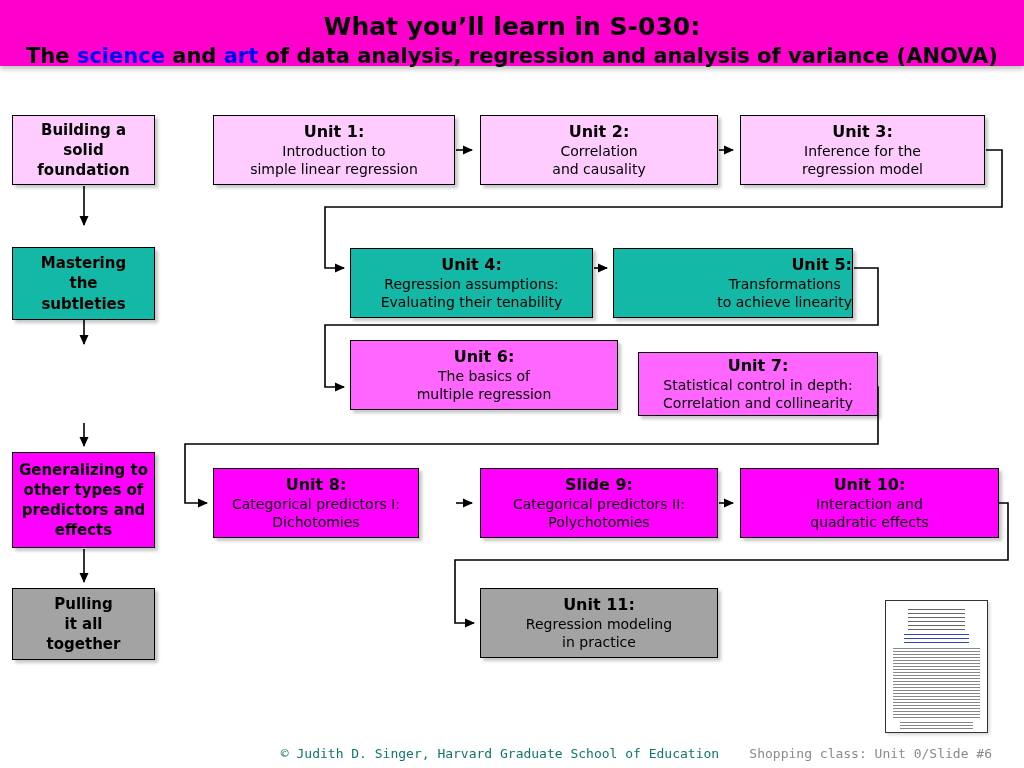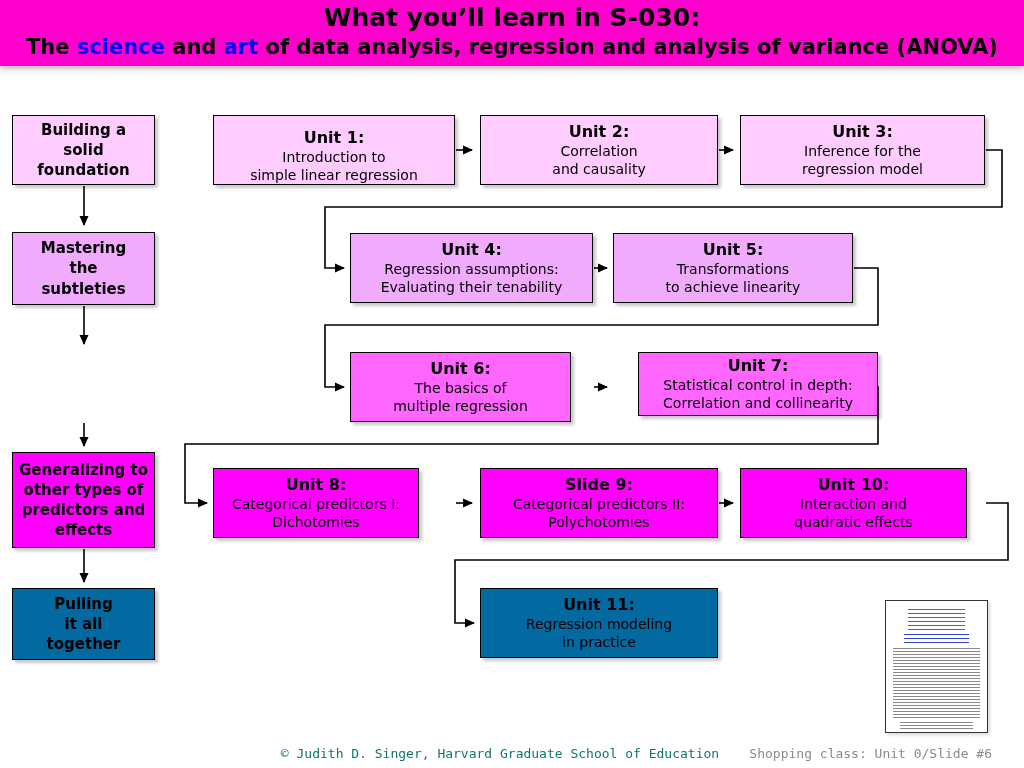--- a/index.html
+++ b/index.html
@@ -2,21 +2,21 @@
 <html><head>
 <meta charset="utf-8">
 <style>
   html,body { margin:0; padding:0; background:#fff; }
   body { width:1024px; height:768px; font-family:"DejaVu Sans","Liberation Sans",sans-serif; color:#000; }
   .slide { position:relative; width:1024px; height:768px; background:#fff; overflow:hidden; }
 
   
   .titlebar { position:absolute; left:0; top:0; width:1024px; height:66px; background:#ff00cc;
               text-align:center; box-shadow:0 3px 5px rgba(0,0,0,0.25); }
-  .titlebar .t1 { font-size:25px; font-weight:bold; padding-top:3px; line-height:30px; }
+  .titlebar .t1 { font-size:25px; font-weight:bold; padding-top:12px; line-height:30px; }
   .titlebar .t2 { font-size:21px; font-weight:bold; line-height:28px; }
   .blue { color:#0000ee; }
 
   
   svg.connectors { position:absolute; left:0; top:0; width:1024px; height:768px; pointer-events:none; }
 
   
   .box { position:absolute; border:1.6px solid #000; box-sizing:border-box;
          display:flex; flex-direction:column; justify-content:center; align-items:center;
          text-align:center; box-shadow:3px 3px 3px rgba(0,0,0,0.22); }
@@ -28,38 +28,38 @@
           display:flex; justify-content:center; align-items:center; text-align:center;
           font-weight:bold; font-size:15px; line-height:1.35; white-space:pre-line;
           box-shadow:3px 3px 3px rgba(0,0,0,0.22); }
   .s1 { top:115px; height:70px; }
   .s2 { top:232px; height:73px; }
   .s3 { top:350px; height:72px; }
   .s4 { top:452px; height:96px; }
   .s5 { top:588px; height:72px; }
 
   
-  .u1  { left:213px; top:115px; width:242px; height:70px;justify-content:flex-end; }
+  .u1  { left:213px; top:115px; width:242px; height:70px; }
   .u2  { left:480px; top:115px; width:238px; height:70px; }
   .u3  { left:740px; top:115px; width:245px; height:70px; }
   .u4  { left:350px; top:233px; width:243px; height:70px; }
-  .u5  { left:613px; top:233px; width:240px; height:70px; }
-  .u6  { left:350px; top:352px; width:221px; height:70px;text-align:center; }
+  .u5  { left:613px; top:233px; width:240px; height:70px;align-items:flex-end; }
+  .u6  { left:350px; top:340px; width:268px; height:70px;text-align:center; }
   .u7  { left:613px; top:352px; width:240px; height:64px;margin-left:25px; }
   .u8  { left:213px; top:468px; width:206px; height:70px; }
   .u9  { left:480px; top:468px; width:238px; height:70px; }
-  .u10 { left:740px; top:468px; width:227px; height:70px; }
+  .u10 { left:740px; top:468px; width:259px; height:70px; }
   .u11 { left:480px; top:588px; width:238px; height:70px; }
 
   
   .c1 { background:#ffccff; }
-  .c2 { background:#f0abfc; }
+  .c2 { background:#14b8a6;margin-top:15px; }
   .c3 { background:#ff66ff; }
   .c4 { background:#ff00ff; }
-  .c5 { background:#0369a1; }
+  .c5 { background:#a3a3a3; }
 
   
   .thumb { position:absolute; left:885px; top:600px; width:103px; height:133px; background:#fff;
            border:1px solid #333; box-sizing:border-box; box-shadow:2px 2px 3px rgba(0,0,0,0.15); }
   .thumb .th-head { height:22px; margin:8px 22px 3px;
            background:repeating-linear-gradient(to bottom,#666 0 1px,transparent 1px 4px); }
   .thumb .th-links { height:11px; margin:1px 18px;
            background:repeating-linear-gradient(to bottom,#3344cc 0 1px,transparent 1px 4px); }
   .thumb .th-body { height:72px; margin:3px 7px 0;
            background:repeating-linear-gradient(to bottom,#888 0 1px,transparent 1px 3px); }

